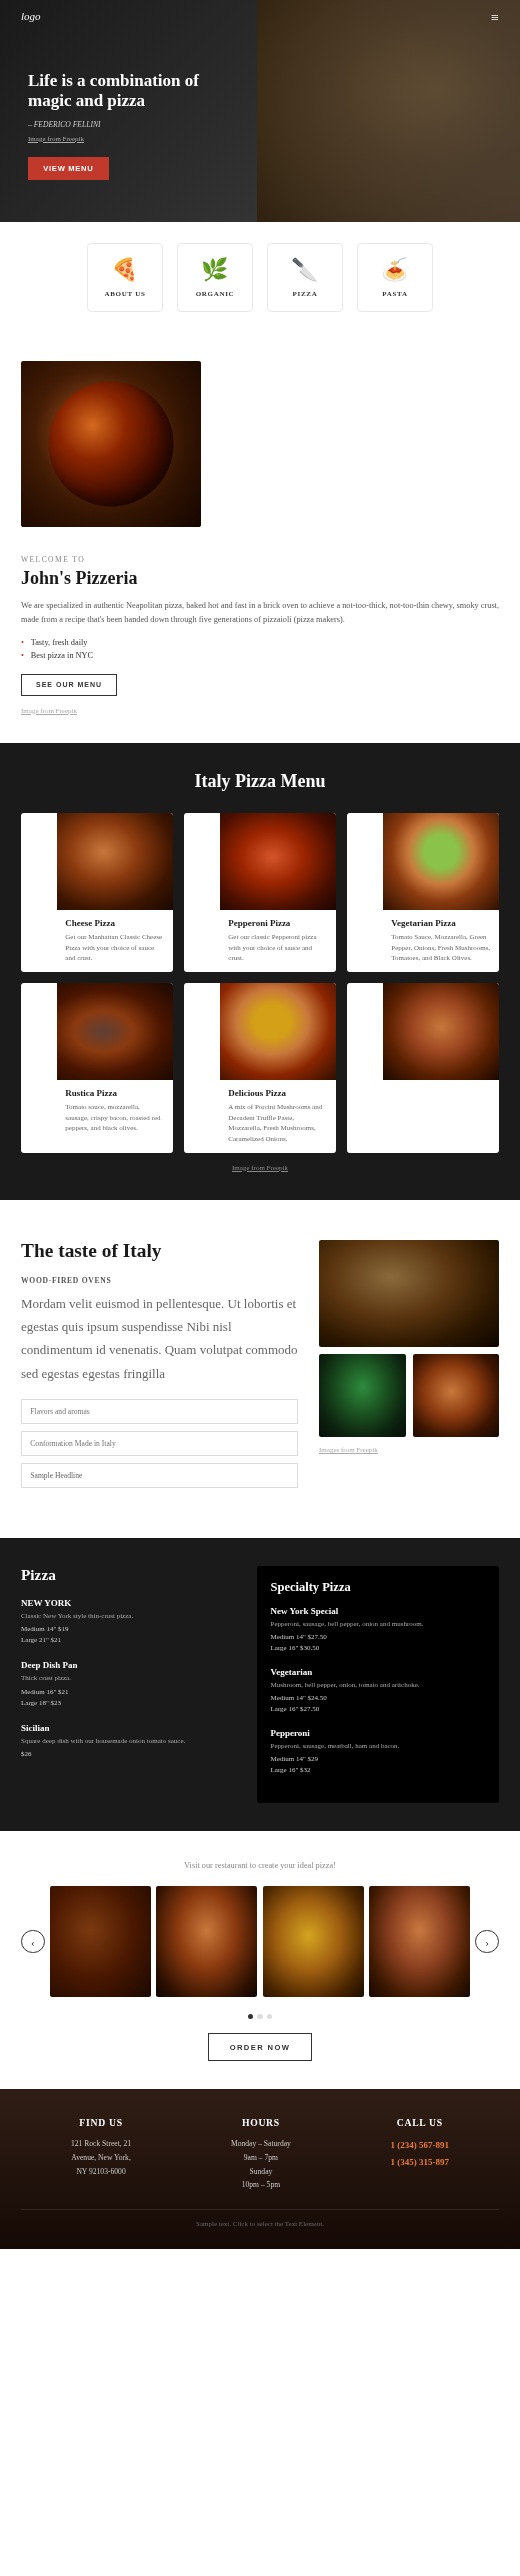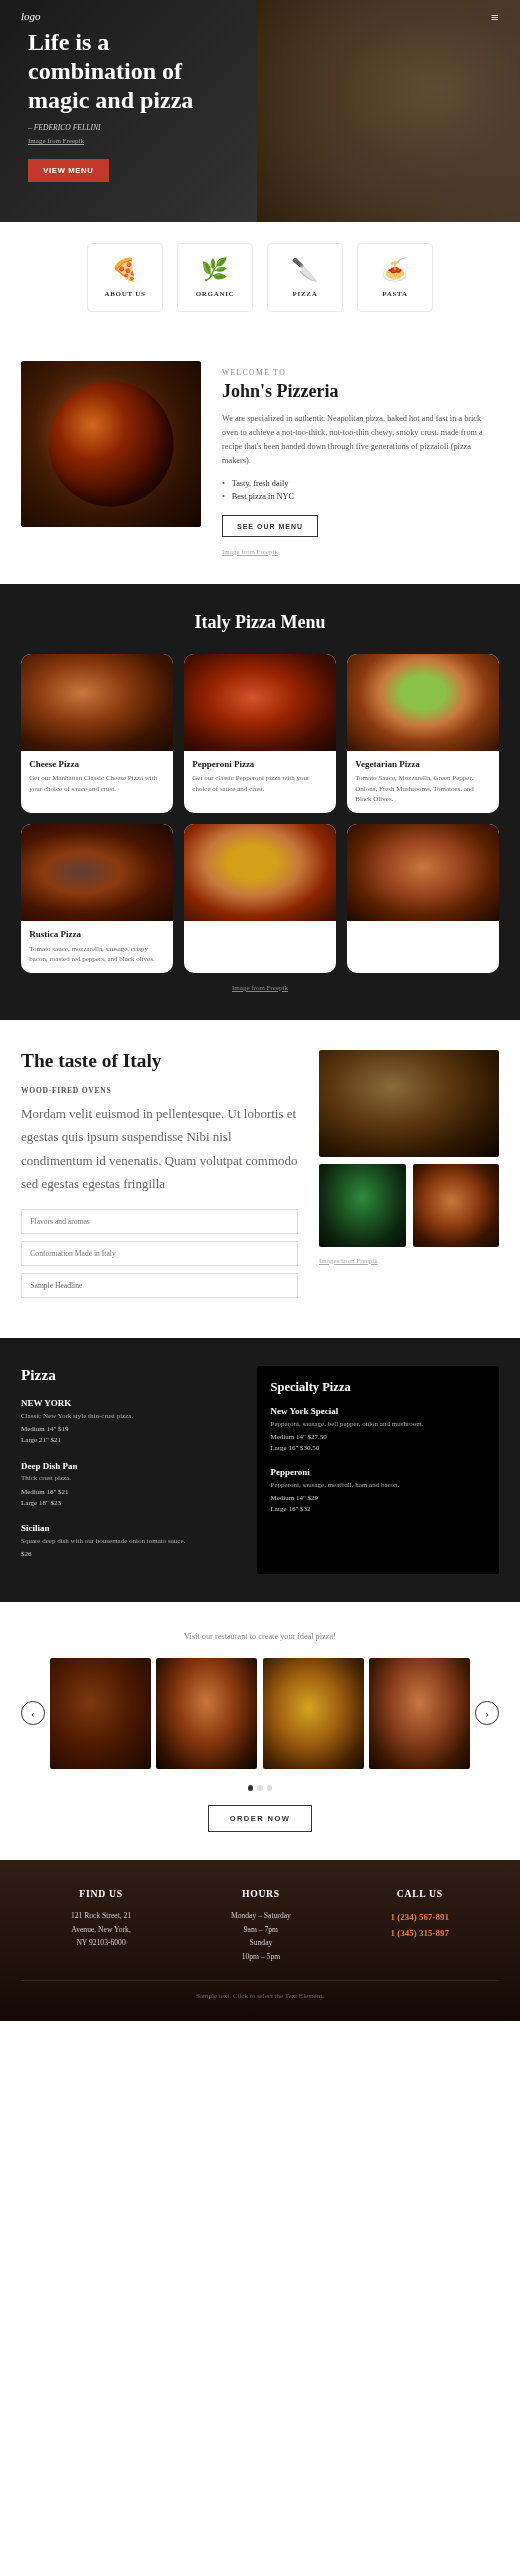--- a/index.html
+++ b/index.html
@@ -24,25 +24,26 @@
       opacity: 0.7;
     }
     .hero-content {
       position: relative;
       z-index: 2;
       padding: 28px 28px;
       color: #fff;
       max-width: 263px;
     }
     .hero-content h1 {
-      font-size: 24px;
+      font-size: 17px;
       font-weight: bold;
       line-height: 1.2;
       margin-bottom: 8.3px;
       font-family: 'Georgia', serif;
+      margin-top: 43px;
     }
     .hero-author {
       font-size: 7.6px;
       color: #ccc;
       margin-bottom: 5.5px;
       font-style: italic;
     }
     .hero-image-credit {
       font-size: 7px;
       color: #aaa;
@@ -111,20 +112,21 @@
       color: #333;
       text-transform: uppercase;
     }
 
     
     .welcome-section {
       display: flex;
       padding: 28px 21px;
       gap: 21px;
       align-items: flex-start;
+      flex-direction: column;
     }
     .welcome-img {
       width: 180px;
       height: 166px;
       background: radial-gradient(ellipse at center, #8b4513 0%, #5a2d0c 30%, #2d1400 60%, #1a0a00 100%);
       border-radius: 2.8px;
       flex-shrink: 0;
       position: relative;
       overflow: hidden;
     }
@@ -217,23 +219,24 @@
       margin-bottom: 21px;
       font-family: 'Georgia', serif;
     }
     .menu-grid {
       display: grid;
       grid-template-columns: repeat(3, 1fr);
       gap: 11px;
     }
     .menu-card {
       background: #fff;
-      border-radius: 10px;
+      border-radius: 3px;
       overflow: hidden;
       cursor: pointer;
+      padding-left: 36px;
     }
     .menu-card-img {
       width: 100%;
       height: 97px;
       position: relative;
       overflow: hidden;
     }
     .pizza-img-1 { background: radial-gradient(ellipse at 40% 40%, #c8783c 0%, #8b3a0f 35%, #3d1500 70%, #1a0800 100%); }
     .pizza-img-2 { background: radial-gradient(ellipse at 45% 45%, #d4552a 0%, #9b2500 35%, #4a0f00 70%, #1a0500 100%); }
     .pizza-img-3 { background: radial-gradient(ellipse at 50% 40%, #8bc34a 20%, #c8783c 40%, #8b3a0f 60%, #2d1000 100%); }
@@ -258,21 +261,21 @@
       text-align: center;
       margin-top: 11px;
       font-size: 7px;
       color: #888;
       text-decoration: underline;
       cursor: pointer;
     }
 
     
     .taste-section {
-      padding: 30px 21px;
+      padding: 40px 21px;
       display: flex;
       gap: 21px;
     }
     .taste-left {
       flex: 1;
     }
     .taste-title {
       font-size: 19.4px;
       font-weight: bold;
       color: #1a1a1a;
@@ -628,20 +631,24 @@
     </div>
     <div class="menu-card">
       <div class="menu-card-img pizza-img-4"></div>
       <div class="menu-card-body">
         <div class="menu-card-name">Rustica Pizza</div>
         <div class="menu-card-desc">Tomato sauce, mozzarella, sausage, crispy bacon, roasted red peppers, and black olives.</div>
       </div>
     </div>
     <div class="menu-card">
       <div class="menu-card-img pizza-img-5"></div>
+      <div class="menu-card-body">
+        <div class="menu-card-name">Delicious Pizza</div>
+        <div class="menu-card-desc">A mix of Porcini Mushrooms and Decadent Truffle Paste, Mozzarella, Fresh Mushrooms, Caramelized Onions.</div>
+      </div>
     </div>
     <div class="menu-card">
       <div class="menu-card-img pizza-img-6"></div>
     </div>
   </div>
   <div class="menu-image-credit">Image from Freepik</div>
 </div>
 
 <div class="taste-section">
   <div class="taste-left">
@@ -698,20 +705,28 @@
     <h3 class="specialty-title">Specialty Pizza</h3>
     <div class="specialty-item">
       <div class="specialty-item-name">New York Special</div>
       <div class="specialty-item-desc">Pepperoni, sausage, bell pepper, onion and mushroom.</div>
       <div class="specialty-item-price">
         <div>Medium 14" $27.50</div>
         <div>Large 16" $30.50</div>
       </div>
     </div>
     <div class="specialty-item">
+      <div class="specialty-item-name">Vegetarian</div>
+      <div class="specialty-item-desc">Mushroom, bell pepper, onion, tomato and artichoke.</div>
+      <div class="specialty-item-price">
+        <div>Medium 14" $24.50</div>
+        <div>Large 16" $27.50</div>
+      </div>
+    </div>
+    <div class="specialty-item">
       <div class="specialty-item-name">Pepperoni</div>
       <div class="specialty-item-desc">Pepperoni, sausage, meatball, ham and bacon.</div>
       <div class="specialty-item-price">
         <div>Medium 14" $29</div>
         <div>Large 16" $32</div>
       </div>
     </div>
   </div>
 </div>
 

